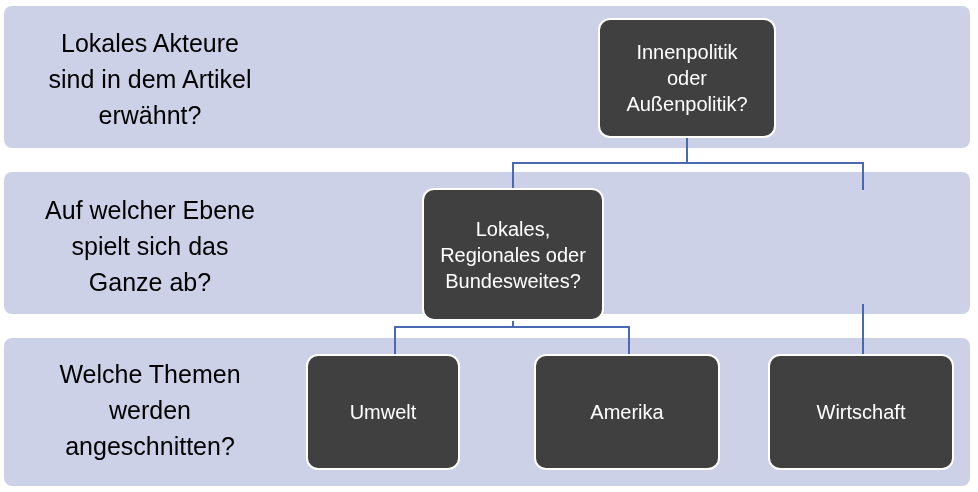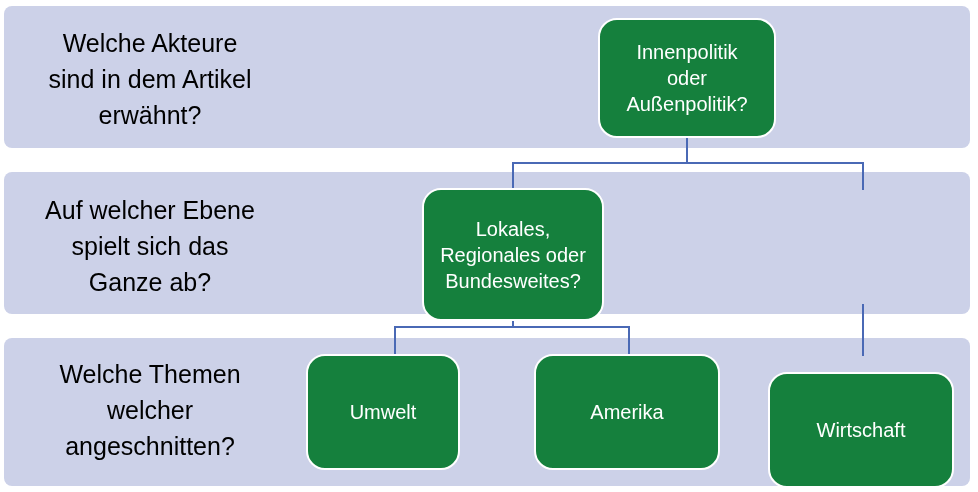--- a/index.html
+++ b/index.html
@@ -49,57 +49,57 @@
   .line {
     position: absolute;
     background: #4a69b5;
   }
   .line.h { height: 2px; }
   .line.v { width: 2px; }
 
   
   .node {
     position: absolute;
-    background: #15803d;
+    background: #404040;
     border: 2px solid #ffffff;
-    border-radius: 19px;
+    border-radius: 12px;
     color: #ffffff;
     font-size: 20px;
     line-height: 26px;
     display: flex;
     align-items: center;
     justify-content: center;
     text-align: center;
     white-space: pre-line;
     box-sizing: border-box;
   }
   #node-root      { left: 598px; top: 18px;  width: 178px; height: 120px; }
   #node-level-nat { left: 422px; top: 188px; width: 182px; height: 133px; }
   #node-level-int { left: 770px; top: 188px; width: 186px; height: 116px; }
   #node-topic-1   { left: 306px; top: 354px; width: 154px; height: 116px; }
   #node-topic-2   { left: 534px; top: 354px; width: 186px; height: 116px; }
-  #node-topic-3   { left: 768px; top: 354px; width: 186px; height: 116px; margin-top: 18px; }
+  #node-topic-3   { left: 768px; top: 354px; width: 186px; height: 116px; }
 </style>
 </head>
 <body>
 
 <div id="stage">
 
   <div class="band" id="band-1"></div>
   <div class="band" id="band-2"></div>
   <div class="band" id="band-3"></div>
 
-  <div class="band-label" id="label-1">Welche Akteure
+  <div class="band-label" id="label-1">Lokales Akteure
 sind in dem Artikel
 erwähnt?</div>
   <div class="band-label" id="label-2">Auf welcher Ebene
 spielt sich das
 Ganze ab?</div>
   <div class="band-label" id="label-3">Welche Themen
-welcher
+werden
 angeschnitten?</div>
 
   <div class="line v" style="left:686px; top:138px; height:26px;"></div>
   <div class="line h" style="left:512px; top:162px; width:350px;"></div>
   <div class="line v" style="left:512px; top:162px; height:28px;"></div>
   <div class="line v" style="left:862px; top:162px; height:28px;"></div>
 
   <div class="line v" style="left:512px; top:304px; height:22px;"></div>
   <div class="line h" style="left:394px; top:326px; width:236px;"></div>
   <div class="line v" style="left:394px; top:326px; height:30px;"></div>

